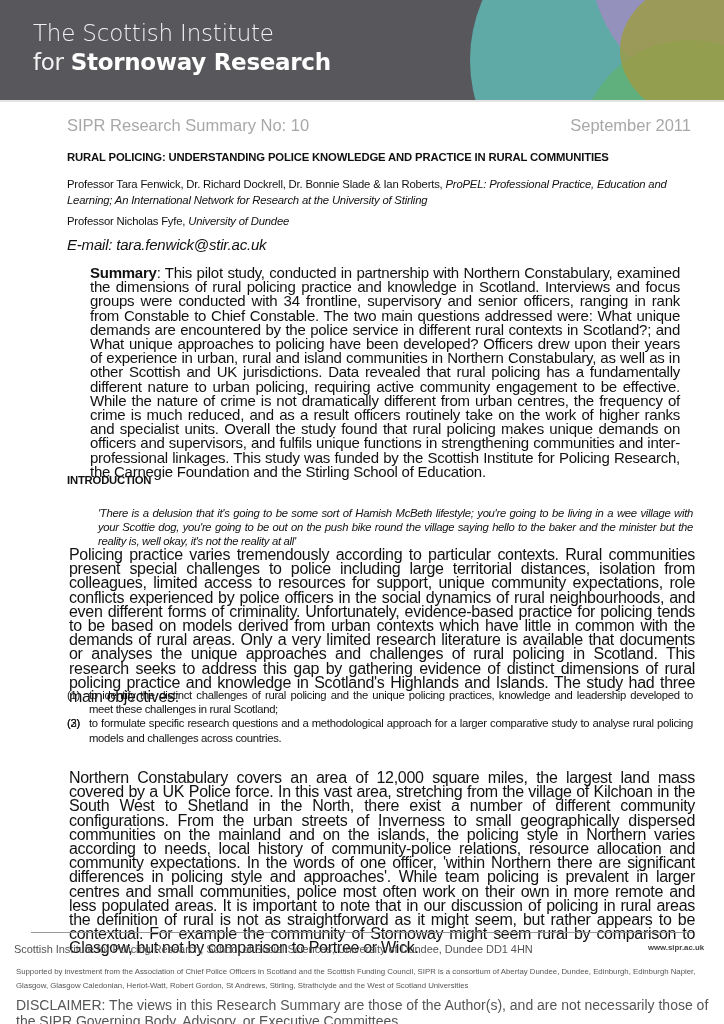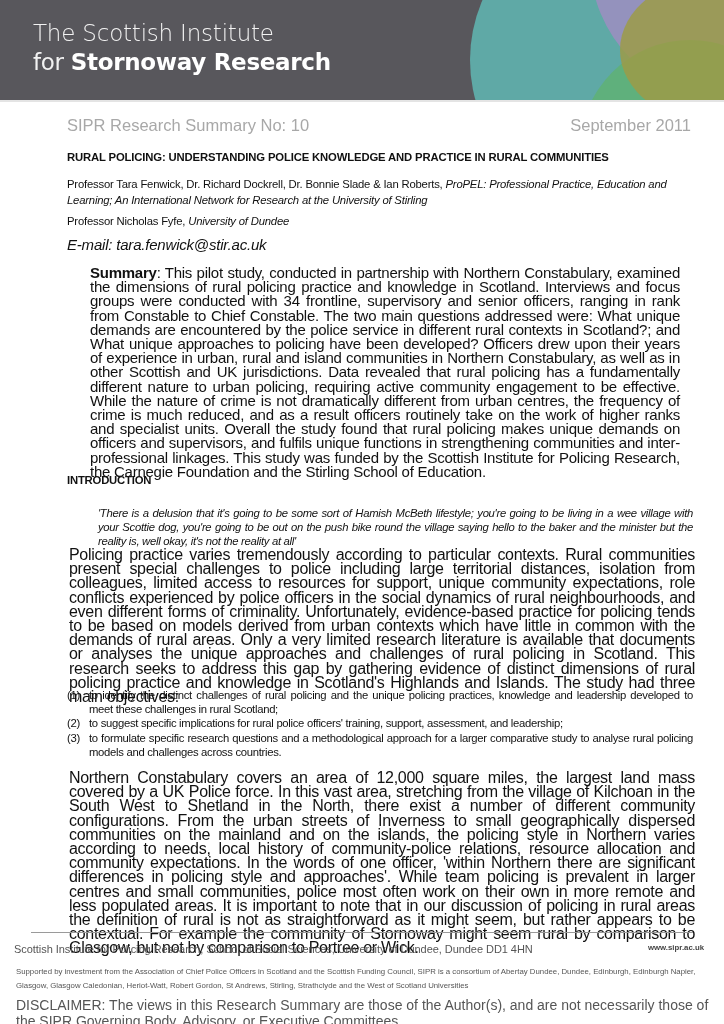--- a/index.html
+++ b/index.html
@@ -70,21 +70,21 @@
   <b>Summary</b><span>: This pilot study, conducted in partnership with Northern Constabulary, examined the dimensions of rural policing practice and knowledge in Scotland. Interviews and focus groups were conducted with 34 frontline, supervisory and senior officers, ranging in rank from Constable to Chief Constable. The two main questions addressed were: What unique demands are encountered by the police service in different rural contexts in Scotland?; and What unique approaches to policing have been developed? Officers drew upon their years of experience in urban, rural and island communities in Northern Constabulary, as well as in other Scottish and UK jurisdictions. Data revealed that rural policing has a fundamentally different nature to urban policing, requiring active community engagement to be effective. While the nature of crime is not dramatically different from urban centres, the frequency of crime is much reduced, and as a result officers routinely take on the work of higher ranks and specialist units. Overall the study found that rural policing makes unique demands on officers and supervisors, and fulfils unique functions in strengthening communities and inter-professional linkages. This study was funded by the Scottish Institute for Policing Research, the Carnegie Foundation and the Stirling School of Education.</span>
 </div>
 
 <div class="intro-head">INTRODUCTION</div>
 <div class="quote">'There is a delusion that it's going to be some sort of Hamish McBeth lifestyle; you're going to be living in a wee village with your Scottie dog, you're going to be out on the push bike round the village saying hello to the baker and the minister but the reality is, well okay, it's not the reality at all'</div>
 
 <div class="para p1">Policing practice varies tremendously according to particular contexts. Rural communities present special challenges to police including large territorial distances, isolation from colleagues, limited access to resources for support, unique community expectations, role conflicts experienced by police officers in the social dynamics of rural neighbourhoods, and even different forms of criminality. Unfortunately, evidence-based practice for policing tends to be based on models derived from urban contexts which have little in common with the demands of rural areas. Only a very limited research literature is available that documents or analyses the unique approaches and challenges of rural policing in Scotland. This research seeks to address this gap by gathering evidence of distinct dimensions of rural policing practice and knowledge in Scotland's Highlands and Islands. The study had three main objectives:</div>
 
 <ul class="objectives">
   <li><span class="num">(1)</span><span>to identify the distinct challenges of rural policing and the unique policing practices, knowledge and leadership developed to meet these challenges in rural Scotland;</span></li>
-  <li><span class="num">(2)</span><span>to suggest specific implications for rural police officers' training, support, assessment, and leadership;</span></li>
+  <li><span class="num">(2)</span></li>
   <li><span class="num">(3)</span><span>to formulate specific research questions and a methodological approach for a larger comparative study to analyse rural policing models and challenges across countries.</span></li>
 </ul>
 
 <div class="para p2">Northern Constabulary covers an area of 12,000 square miles, the largest land mass covered by a UK Police force. In this vast area, stretching from the village of Kilchoan in the South West to Shetland in the North, there exist a number of different community configurations. From the urban streets of Inverness to small geographically dispersed communities on the mainland and on the islands, the policing style in Northern varies according to needs, local history of community-police relations, resource allocation and community expectations. In the words of one officer, 'within Northern there are significant differences in policing style and approaches'. While team policing is prevalent in larger centres and small communities, police most often work on their own in more remote and less populated areas. It is important to note that in our discussion of policing in rural areas the definition of rural is not as straightforward as it might seem, but rather appears to be contextual. For example the community of Stornoway might seem rural by comparison to Glasgow, but not by comparison to Portree or Wick.</div>
 
 <div class="footer-rule"></div>
 <div class="footer-addr">Scottish Institute for Policing Research, School of Social Sciences, University of Dundee, Dundee DD1 4HN</div>
 <div class="footer-url">www.sipr.ac.uk</div>
 <div class="footer-support">Supported by investment from the Association of Chief Police Officers in Scotland and the Scottish Funding Council, SIPR is a consortium of Abertay Dundee, Dundee, Edinburgh, Edinburgh Napier, Glasgow, Glasgow Caledonian, Heriot-Watt, Robert Gordon, St Andrews, Stirling, Strathclyde and the West of Scotland Universities</div>
 <div class="footer-disclaimer">DISCLAIMER:  The views in this Research Summary are those of the Author(s), and are not necessarily those of the SIPR Governing Body, Advisory, or Executive Committees</div>

